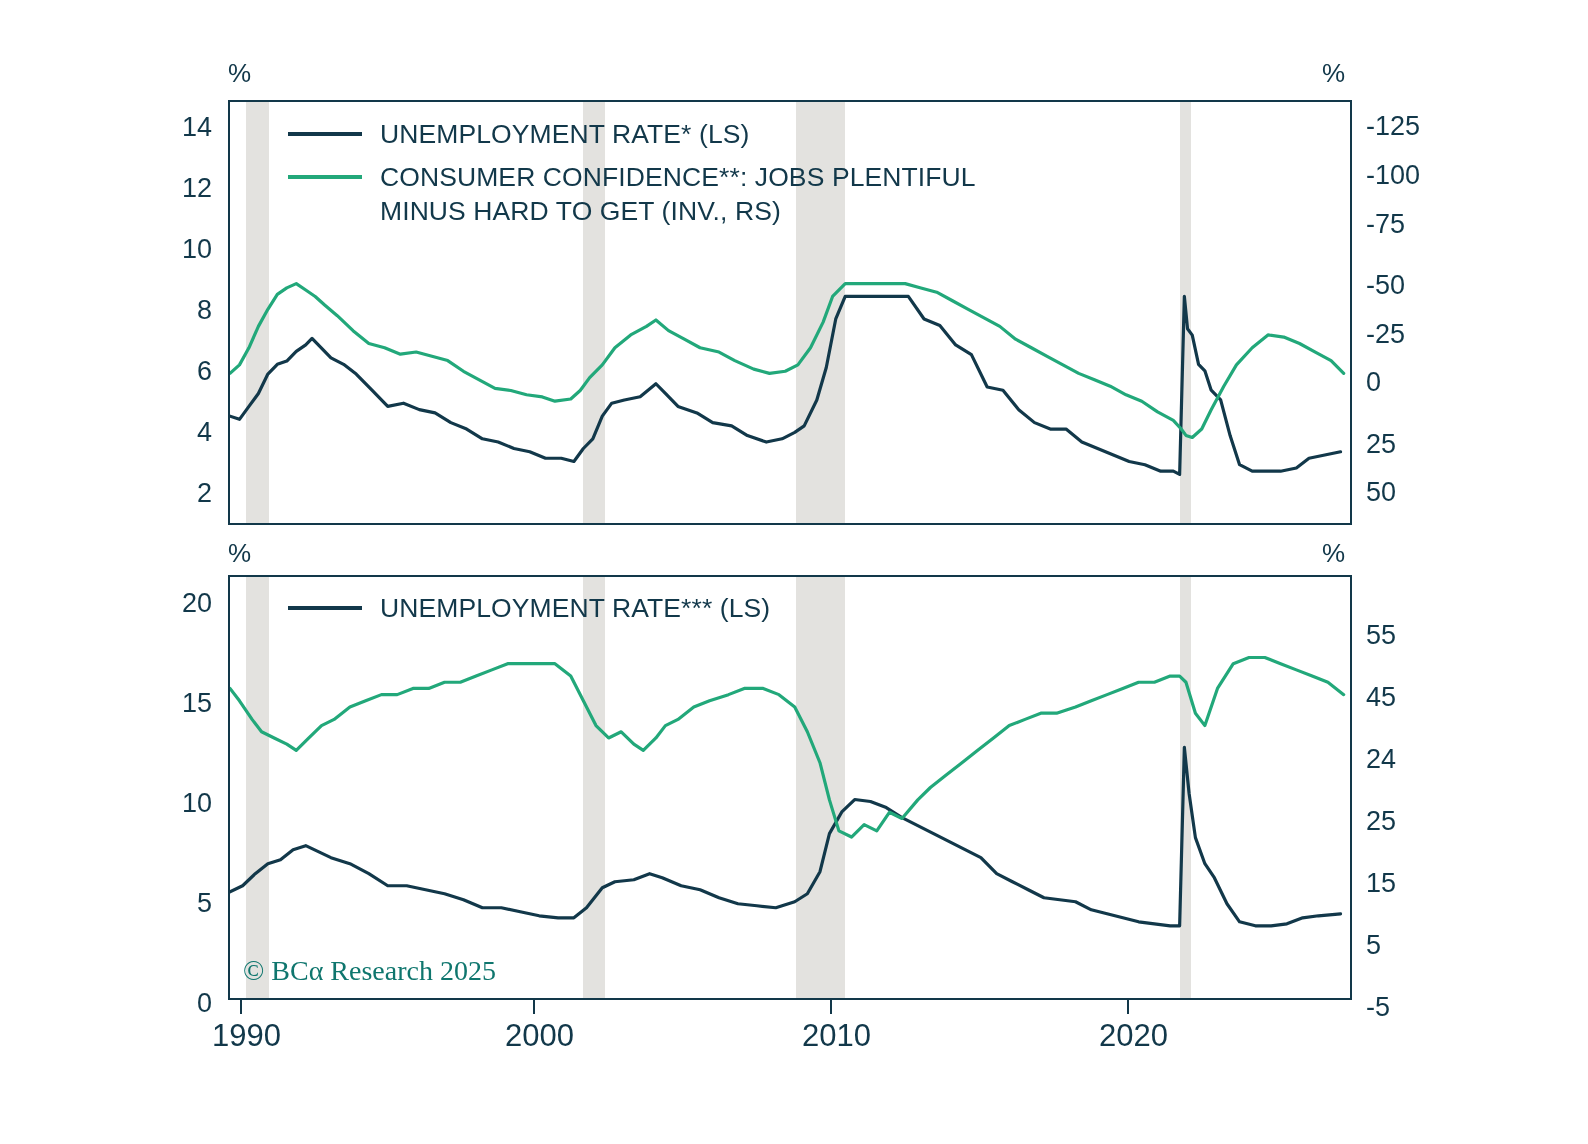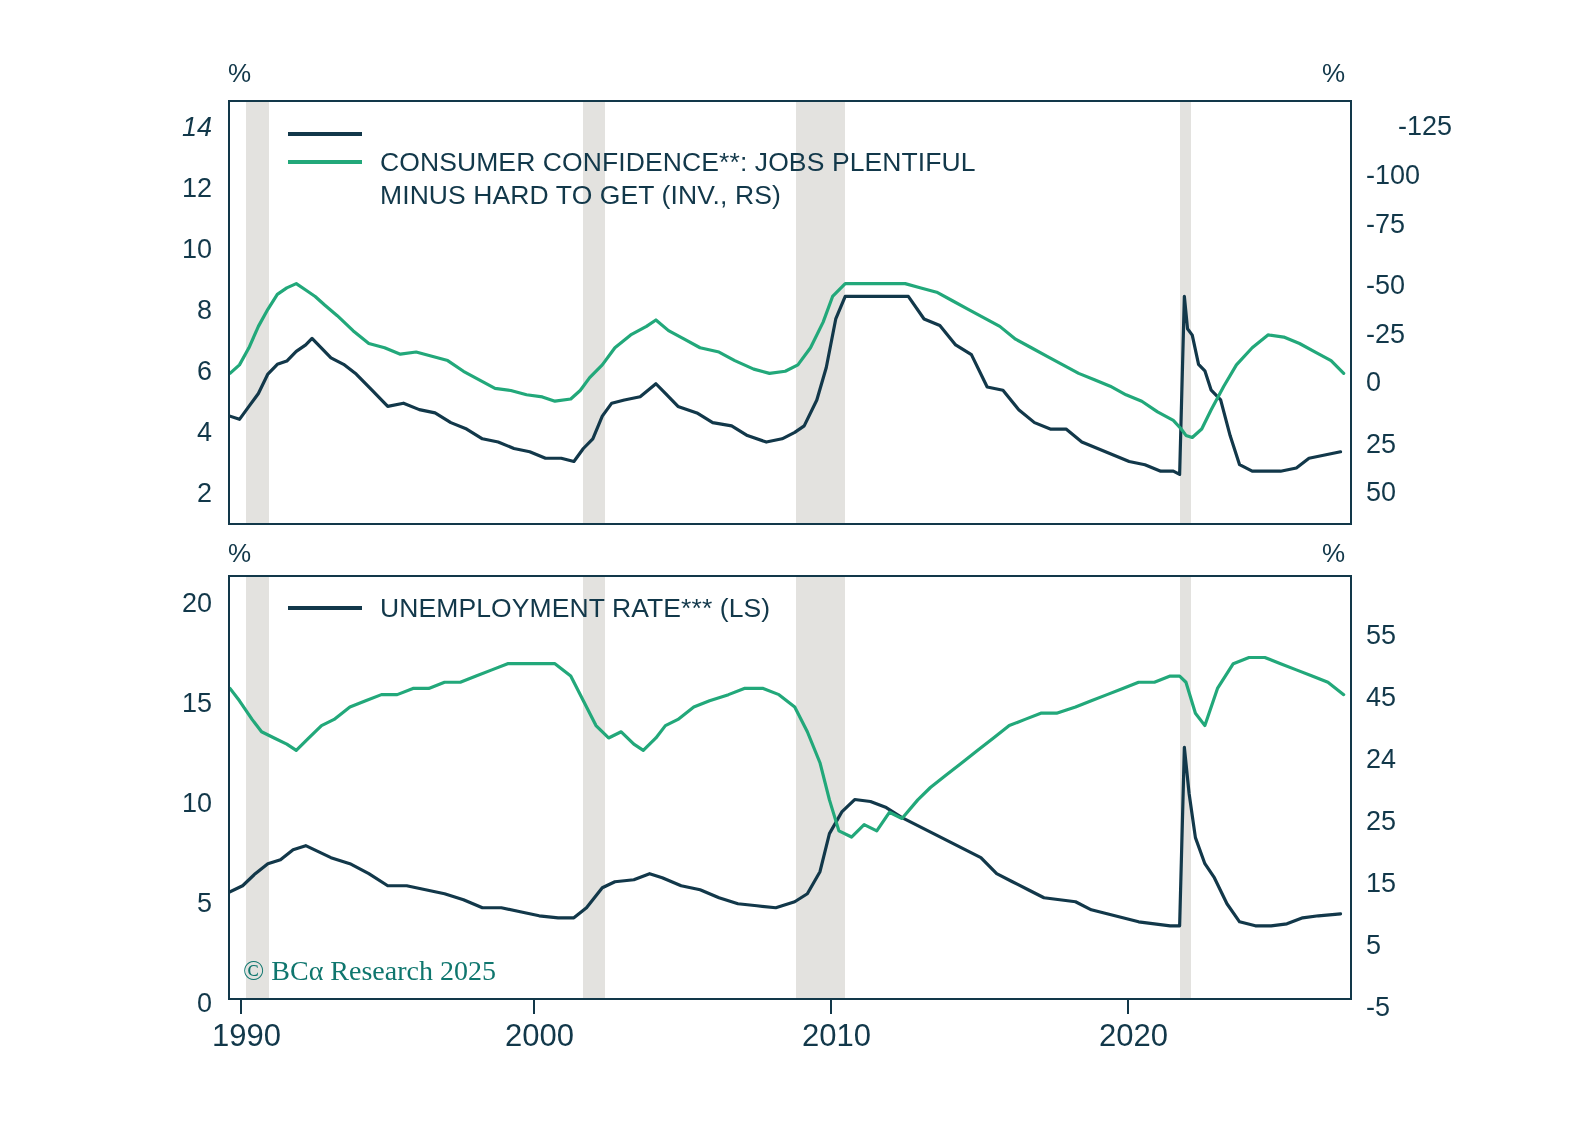--- a/index.html
+++ b/index.html
@@ -114,29 +114,29 @@
 </head>
 <body>
 
 <div id="root">
 
   <div class="panel" style="left:0;top:0;width:1588px;height:540px;">
 
     <div class="axis-unit" style="left:228px;top:58px;">%</div>
     <div class="axis-unit" style="left:1322px;top:58px;">%</div>
 
-    <div class="tick-label tick-left" style="left:150px;top:112px;width:62px;font-style:italic;">14</div>
+    <div class="tick-label tick-left" style="left:150px;top:112px;width:62px;">14</div>
     <div class="tick-label tick-left" style="left:150px;top:173px;width:62px;">12</div>
     <div class="tick-label tick-left" style="left:150px;top:234px;width:62px;">10</div>
     <div class="tick-label tick-left" style="left:150px;top:295px;width:62px;">8</div>
     <div class="tick-label tick-left" style="left:150px;top:356px;width:62px;">6</div>
     <div class="tick-label tick-left" style="left:150px;top:417px;width:62px;">4</div>
     <div class="tick-label tick-left" style="left:150px;top:478px;width:62px;">2</div>
 
-    <div class="tick-label tick-right" style="left:1366px;top:111px;width:90px;margin-left:32px;">-125</div>
+    <div class="tick-label tick-right" style="left:1366px;top:111px;width:90px;">-125</div>
     <div class="tick-label tick-right" style="left:1366px;top:160px;width:90px;">-100</div>
     <div class="tick-label tick-right" style="left:1366px;top:209px;width:90px;">-75</div>
     <div class="tick-label tick-right" style="left:1366px;top:270px;width:90px;">-50</div>
     <div class="tick-label tick-right" style="left:1366px;top:319px;width:90px;">-25</div>
     <div class="tick-label tick-right" style="left:1366px;top:367px;width:90px;">0</div>
     <div class="tick-label tick-right" style="left:1366px;top:429px;width:90px;">25</div>
     <div class="tick-label tick-right" style="left:1366px;top:477px;width:90px;">50</div>
 
     <div class="plot-box" id="plot-top" style="left:228px;top:100px;width:1124px;height:425px;">
       <div class="recession" style="left: 1.40845%; width: 2.11268%;"></div>
@@ -145,20 +145,21 @@
         <div class="recession" style="left: 84.7887%; width: 0.985915%;"></div>
         <svg class="series" id="svg-top" viewBox="0 0 1124 425" preserveAspectRatio="none">
           <path d="M0.00 317.12 L9.50 320.38 L19.00 307.31 L28.50 294.23 L37.99 274.62 L47.49 264.81 L56.99 261.54 L66.49 251.73 L75.99 245.19 L82.32 238.65 L91.82 248.46 L101.32 258.27 L113.98 264.81 L126.65 274.62 L142.48 290.96 L158.31 307.31 L174.14 304.04 L189.97 310.58 L205.80 313.85 L221.63 323.65 L237.46 330.19 L253.30 340.00 L269.13 343.27 L284.96 349.81 L300.79 353.08 L316.62 359.62 L332.45 359.62 L345.12 362.88 L354.61 349.81 L364.11 340.00 L373.61 317.12 L383.11 304.04 L395.77 300.77 L411.61 297.50 L427.44 284.42 L436.94 294.23 L449.60 307.31 L468.60 313.85 L484.43 323.65 L503.43 326.92 L519.26 336.73 L538.25 343.27 L554.08 340.00 L566.75 333.46 L576.25 326.92 L588.91 300.77 L598.41 268.08 L607.91 219.04 L617.41 196.15 L626.91 196.15 L639.57 196.15 L652.24 196.15 L664.90 196.15 L680.73 196.15 L696.56 219.04 L712.39 225.58 L728.23 245.19 L744.06 255.00 L759.89 287.69 L775.72 290.96 L791.55 310.58 L807.38 323.65 L823.21 330.19 L839.04 330.19 L854.87 343.27 L870.70 349.81 L886.54 356.35 L902.37 362.88 L918.20 366.15 L934.03 372.69 L946.69 372.69 L953.03 375.96 L957.77 196.15 L960.94 228.85 L965.69 235.38 L972.02 264.81 L978.35 271.35 L984.69 290.96 L994.19 300.77 L1003.68 336.73 L1013.18 366.15 L1025.85 372.69 L1041.68 372.69 L1054.34 372.69 L1070.17 369.42 L1082.84 359.62 L1098.67 356.35 L1114.50 353.08" fill="none" stroke="#12384a" stroke-width="3.2" stroke-linejoin="round" stroke-linecap="round"></path>
           <path d="M0.00 273.98 L9.50 265.36 L19.00 248.10 L28.50 226.52 L37.99 209.26 L47.49 194.16 L56.99 187.69 L66.49 183.38 L75.99 189.85 L85.49 196.32 L94.99 204.95 L107.65 215.74 L123.48 230.84 L139.31 243.78 L155.14 248.10 L170.97 254.57 L186.81 252.41 L202.64 256.73 L218.47 261.04 L234.30 271.83 L250.13 280.46 L265.96 289.09 L281.79 291.24 L297.62 295.56 L313.45 297.72 L326.12 302.03 L341.95 299.87 L351.45 291.24 L360.95 278.30 L373.61 265.36 L386.28 248.10 L402.11 235.15 L417.94 226.52 L427.44 220.05 L440.10 230.84 L455.93 239.47 L471.76 248.10 L490.76 252.41 L506.59 261.04 L525.59 269.67 L541.42 273.98 L557.25 271.83 L569.92 265.36 L582.58 248.10 L595.25 222.21 L604.74 196.32 L617.41 183.38 L630.07 183.38 L645.90 183.38 L661.74 183.38 L677.57 183.38 L693.40 187.69 L709.23 192.01 L725.06 200.63 L740.89 209.26 L756.72 217.89 L772.55 226.52 L788.38 239.47 L804.21 248.10 L820.05 256.73 L835.88 265.36 L851.71 273.98 L867.54 280.46 L883.37 286.93 L899.20 295.56 L915.03 302.03 L930.86 312.82 L946.69 321.45 L954.61 330.08 L959.36 336.55 L965.69 338.71 L975.19 330.08 L984.69 310.66 L997.35 286.93 L1010.02 265.36 L1025.85 248.10 L1041.68 235.15 L1057.51 237.31 L1073.34 243.78 L1089.17 252.41 L1105.00 261.04 L1117.67 273.98" fill="none" stroke="#22a87a" stroke-width="3.2" stroke-linejoin="round" stroke-linecap="round"></path>
         </svg>
     </div>
 
     <div class="legend" style="left:288px;top:118px;">
       <div class="legend-row">
         <div class="legend-swatch" style="background:#12384a;"></div>
+        <div class="legend-text">UNEMPLOYMENT RATE* (LS)</div>
       </div>
       <div class="legend-row">
         <div class="legend-swatch" style="background:#22a87a;"></div>
         <div class="legend-text">CONSUMER CONFIDENCE**: JOBS PLENTIFUL
 MINUS HARD TO GET (INV., RS)</div>
       </div>
     </div>
   </div>
 
   <div class="panel" style="left:0;top:530px;width:1588px;height:520px;">

